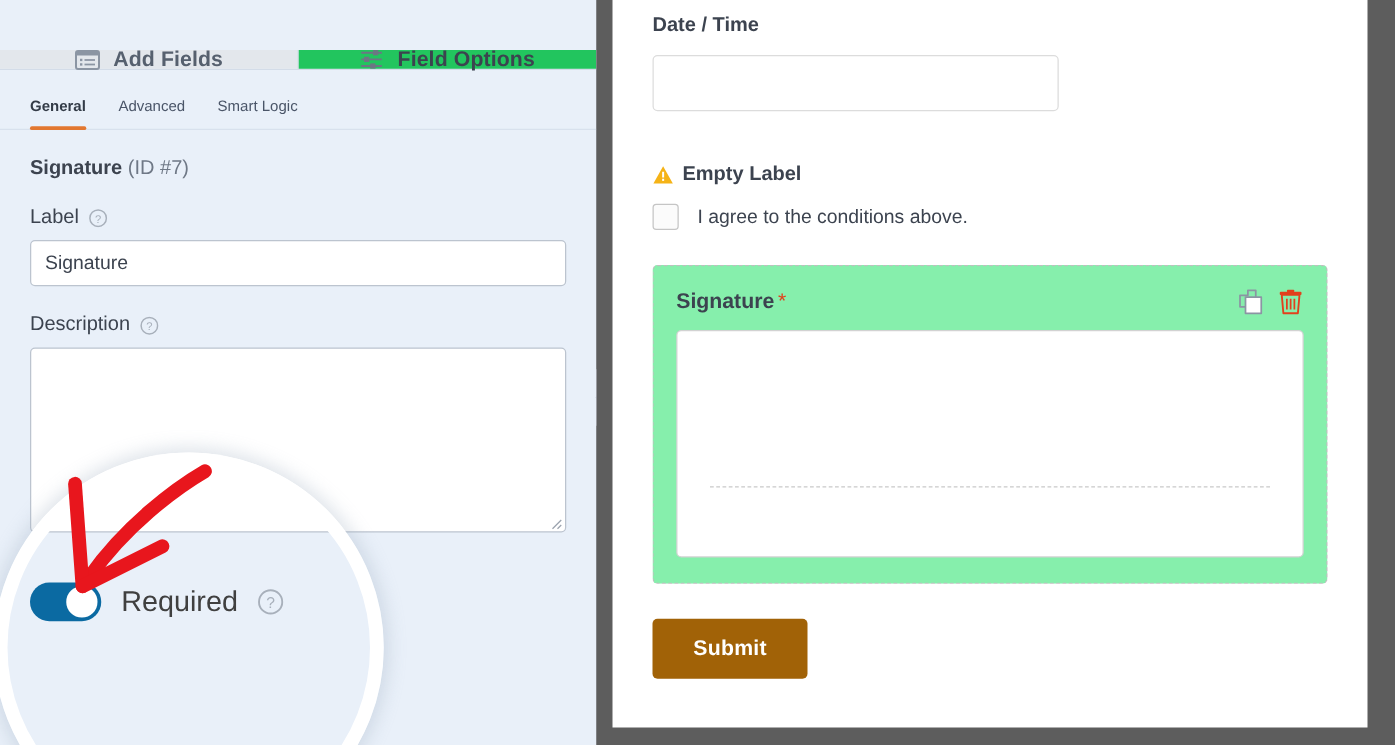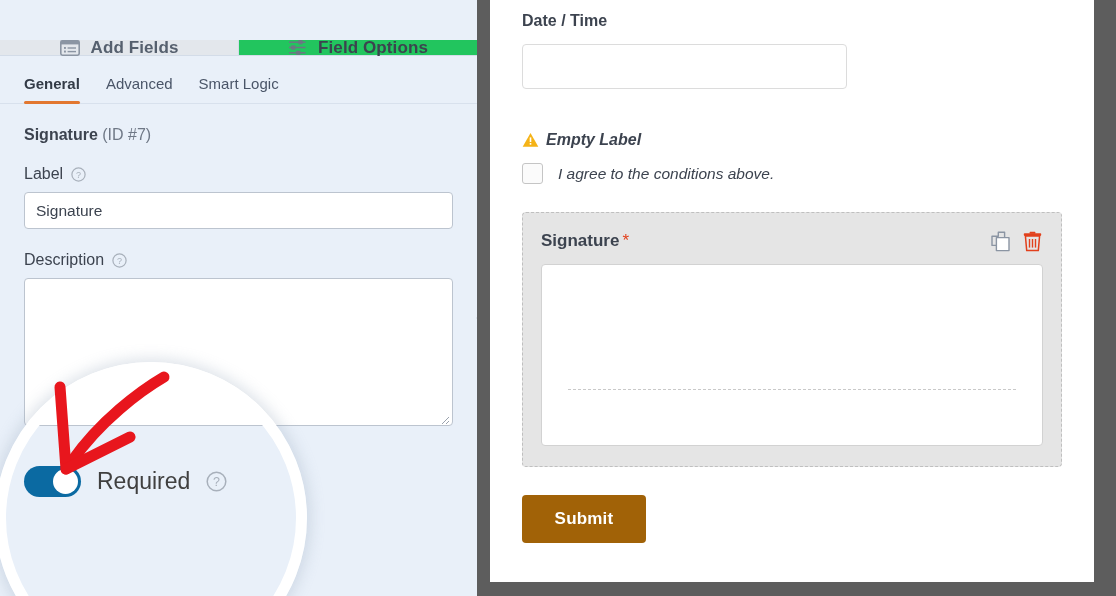--- a/index.html
+++ b/index.html
@@ -65,21 +65,21 @@
   .subtabs {
     display: flex;
     gap: 26px;
     padding: 0 24px;
     height: 47px;
     align-items: flex-end;
     border-bottom: 1px solid #d8e1ed;
     position: relative;
   }
   .subtab {
-    font-size: 15px;
+    font-size: 12px;
     color: #4a5568;
     padding-bottom: 11px;
     position: relative;
     white-space: nowrap;
   }
   .subtab.sel {
     font-weight: bold;
     color: #333b47;
   }
   .subtab.sel::after {
@@ -264,21 +264,21 @@
     border-radius: 3px;
     background: #fbfbfb;
     flex: 0 0 auto;
   }
   .cb-text { font-size: 15.5px; color: #3c434f; }
 
   .sig-card {
     margin-top: 28px;
     border: 1px dashed #bfbfbf;
     border-radius: 4px;
-    background: #e5e5e5;
+    background: #86efac;
     padding: 18px 18px 20px 18px;
     position: relative;
   }
   .sig-head {
     display: flex;
     align-items: flex-start;
     justify-content: space-between;
     margin-bottom: 12px;
   }
   .sig-title {
@@ -432,21 +432,21 @@
   </div>
 
   <div class="right-outer">
     <div class="right-panel">
 
       <div class="prev-block">
         <div class="prev-label">Date / Time</div>
         <div class="prev-input"></div>
       </div>
 
-      <div style="margin-top:42px;font-style:italic;">
+      <div style="margin-top:42px;">
         <div class="prev-label">
           <span class="warn-ic">
             <svg width="17" height="16" viewBox="0 0 17 16">
               <path d="M8.5 1 L16.3 14.8 L0.7 14.8 Z" fill="#f5b317"></path>
               <rect x="7.7" y="5.4" width="1.6" height="4.6" fill="#fff"></rect>
               <rect x="7.7" y="11" width="1.6" height="1.7" fill="#fff"></rect>
             </svg>
           </span>
           <span>Empty Label</span>
         </div>

